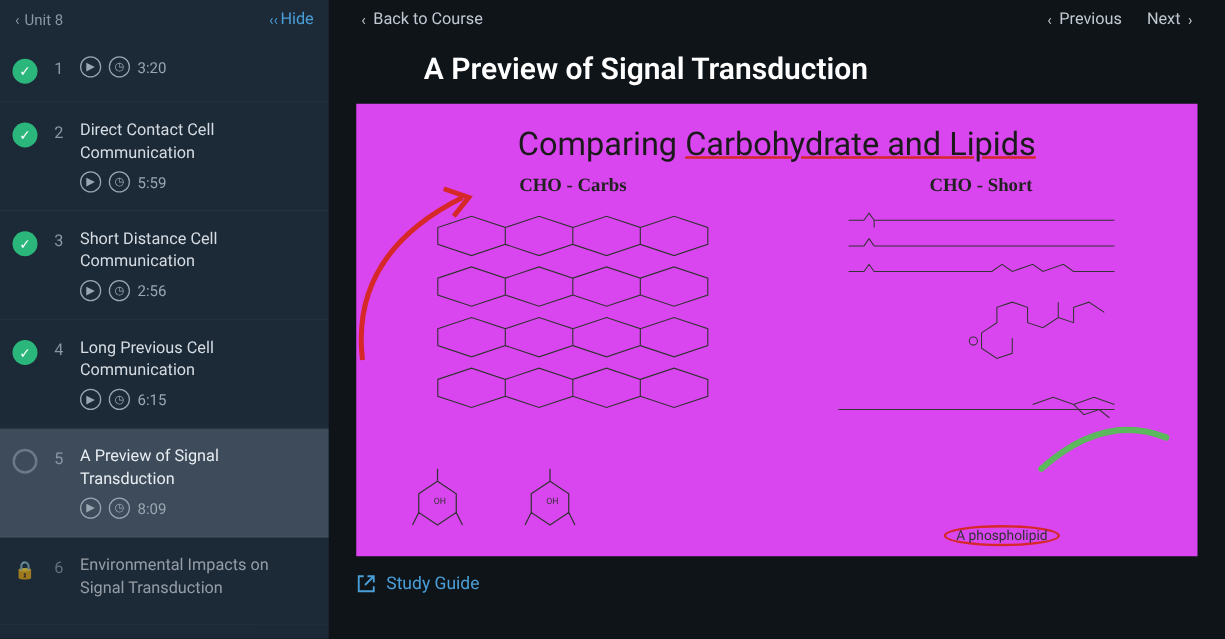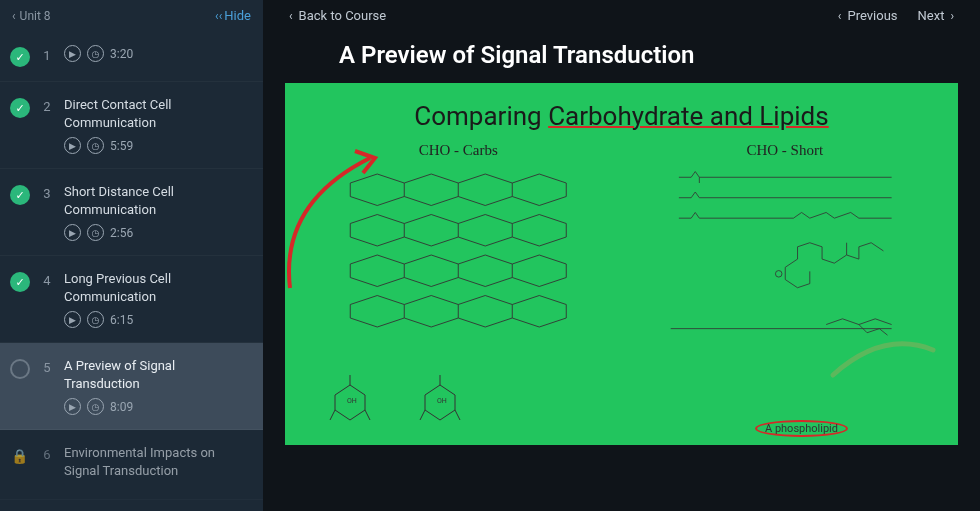--- a/index.html
+++ b/index.html
@@ -22,26 +22,26 @@
 .lesson-title{font-size:13px;color:#d5dce3;line-height:1.35;margin-bottom:6px}
 .lesson.active .lesson-title{color:#e8edf2}
 .meta{display:flex;align-items:center;gap:6px;color:#9aa6b2;font-size:12px}
 .icn{display:inline-flex;align-items:center;justify-content:center;border:1.5px solid #9aa6b2;border-radius:50%;width:17px;height:17px;font-size:9px}
 .main{flex:1;background:#0f1419;display:flex;flex-direction:column}
 .topbar{display:flex;justify-content:space-between;align-items:center;padding:8px 26px 4px}
 .back{color:#c0c9d2;font-size:13px;display:flex;align-items:center;gap:6px;cursor:pointer}
 .navbtns{display:flex;gap:20px}
 .navbtn{color:#c0c9d2;font-size:13px;display:flex;align-items:center;gap:6px;cursor:pointer}
 .page-title{color:#fff;font-size:24px;font-weight:600;padding:14px 76px 14px}
-.video{margin:0 22px 0 22px;background:#22c55e;height:362px;position:relative;overflow:hidden}
+.video{margin:0 22px 0 22px;background:#d946ef;height:362px;position:relative;overflow:hidden}
 .slide-title{font-family:Georgia,serif;font-size:26px;color:#1a1a1a;text-align:center;padding-top:18px}
 .slide-title .u{text-decoration:underline;text-decoration-color:#d62828;text-decoration-thickness:2px}
 .cols{display:flex;padding:10px 30px 0;gap:40px;position:relative}
 .col{flex:1;text-align:center}
-.col-h{font-family:Georgia,serif;font-size:15px;font-weight:400;color:#222;margin-bottom:6px}
+.col-h{font-family:Georgia,serif;font-size:15px;font-weight:700;color:#222;margin-bottom:6px}
 .struct{width:100%;height:180px;position:relative}
 .bottom-link{display:flex;align-items:center;gap:8px;color:#4a9fd8;font-size:14px;padding:14px 22px;cursor:pointer}
 .arrow-red{position:absolute;left:-10px;top:60px}
 .arrow-green{position:absolute;right:20px;bottom:60px}
 .phos-label{position:absolute;right:110px;bottom:10px;font-family:Georgia,serif;font-size:11px;color:#333}
 .phos-label span{border:2px solid #d62828;border-radius:50%;padding:0 8px}
 .chev{font-size:12px}
 </style>
 </head>
 <body>
@@ -195,13 +195,19 @@
         <g stroke="#333" stroke-width="1" fill="none">
           <path d="M10 30 L25 20 L40 30 L40 45 L25 55 L10 45 Z M25 20 L25 10 M10 45 L5 55 M40 45 L45 55"></path>
           <path d="M100 30 L115 20 L130 30 L130 45 L115 55 L100 45 Z M115 20 L115 10 M100 45 L95 55 M130 45 L135 55"></path>
         </g>
         <text x="22" y="38" font-size="7" fill="#333">OH</text>
         <text x="112" y="38" font-size="7" fill="#333">OH</text>
       </svg>
     <div class="phos-label"><span>A phospholipid</span></div>
   </div>
 
+  <div class="bottom-link">
+    <svg width="16" height="16" viewBox="0 0 16 16" fill="none" stroke="#4a9fd8" stroke-width="1.5">
+        <path d="M6 2H2v12h12v-4M9 2h5v5M14 2L7 9"></path>
+      </svg>
+    <span>Study Guide</span>
+  </div>
 </div>
 
 </body></html>

